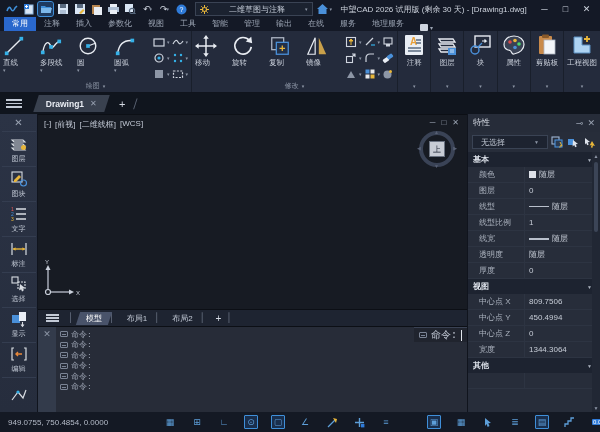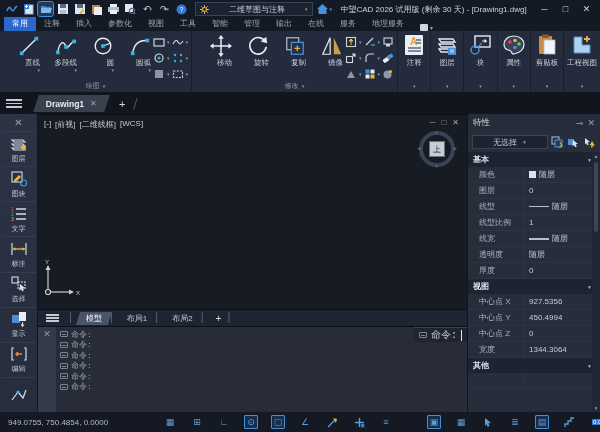--- a/index.html
+++ b/index.html
@@ -31,21 +31,21 @@
   .rtab-opt { margin-left:8px; display:flex; align-items:center; gap:2px; font-size:6px; color:#9aa3b2; }
   .rtab-opt .bx { width:8px; height:7px; background:#cfd5df; border-radius:1px; }
 
   
   .ribbon { height:62px; background:#242b3c; display:flex; flex:0 0 auto; border-bottom:1px solid #10141d; }
   .rpanel { position:relative; border-right:1px solid #191f2b; display:flex; flex-direction:column; }
   .rpanel .pbody { flex:1; display:flex; align-items:flex-start; padding:2px 3px 0; }
   .plabel { height:12px; display:flex; align-items:center; justify-content:center; gap:3px;
             font-size:7px; color:#8d96a6; }
   .plabel .pc { font-size:5px; }
-  .bbtn { width:37px; display:flex; flex-direction:column; align-items:flex-end; padding-top:2px; }
+  .bbtn { width:37px; display:flex; flex-direction:column; align-items:flex-start; padding-top:2px; }
   .bbtn svg { width:22px; height:22px; display:block; }
   .bbtn .lbl { font-size:7.5px; color:#c9cfda; margin-top:1px; white-space:nowrap; }
   .bbtn .car { font-size:5px; color:#8d96a6; line-height:4px; }
   .sgrid { display:grid; grid-template-rows:repeat(3,15px); grid-auto-flow:column; gap:1px 2px; margin-left:2px; margin-top:1px; }
   .sbtn { display:flex; align-items:center; gap:2px; font-size:9px; color:#cfd5df; }
   .sbtn svg { width:12px; height:12px; display:block; }
   .sbtn .car { font-size:5px; color:#8d96a6; }
   .bigpanel { width:44px; }
   .bigpanel .pbody { justify-content:center; padding-top:2px; }
   .bigbtn { display:flex; flex-direction:column; align-items:center; }
@@ -112,21 +112,21 @@
   .kbico:after { content:""; position:absolute; left:1px; right:1px; bottom:1px; height:1px; background:#7b8495; }
   .caret { width:1px; height:11px; background:#e2e6ec; }
 
   
   .props { width:133px; background:#272d3a; border-left:1px solid #10141d; display:flex; flex-direction:column; flex:0 0 auto; font-size:8px; }
   .phead { height:18px; display:flex; align-items:center; padding:0 5px; gap:4px; background:#262c39; }
   .phead .ttl { flex:1; color:#d6dbe4; font-size:8.5px; }
   .phead .ic { color:#9aa3b2; font-size:9px; }
   .pselrow { height:20px; display:flex; align-items:center; gap:3px; padding:0 4px; }
   .psel { flex:1; height:14px; border:1px solid #3a4354; background:#1d2330; display:flex; align-items:center;
-          padding:0 20px; color:#c3cad6; }
+          padding:0 8px; color:#c3cad6; }
   .psel .cv { margin-left:auto; font-size:5px; color:#8d96a6; }
   .pselrow svg { width:13px; height:13px; display:block; }
   .pbody { flex:1; position:relative; overflow:hidden; padding-right:3px; }
   .psec { height:15px; background:#1d2330; display:flex; align-items:center; padding:0 5px;
           color:#dde2ea; font-weight:bold; }
   .psec .cv { margin-left:auto; font-size:5px; color:#aab1bd; }
   .prow { height:16px; display:flex; align-items:center; border-bottom:1px solid #2d3442; }
   .prow .pl { width:56px; padding-left:11px; color:#aab1bd; white-space:nowrap; }
   .prow .pv { flex:1; padding-left:4px; color:#c6ccd6; display:flex; align-items:center; gap:3px;
               border-left:1px solid #2d3442; height:100%; }
@@ -802,21 +802,21 @@
             </span>
         </div>
 
         <div class="psec">
           <span>视图</span>
             <span class="cv">▼</span>
         </div>
         <div class="prow">
           <span class="pl">中心点 X</span>
           <span class="pv">
-              <span>927.5356</span>
+              <span>809.7506</span>
             </span>
         </div>
         <div class="prow">
           <span class="pl">中心点 Y</span>
           <span class="pv">
               <span>450.4994</span>
             </span>
         </div>
         <div class="prow">
           <span class="pl">中心点 Z</span>

